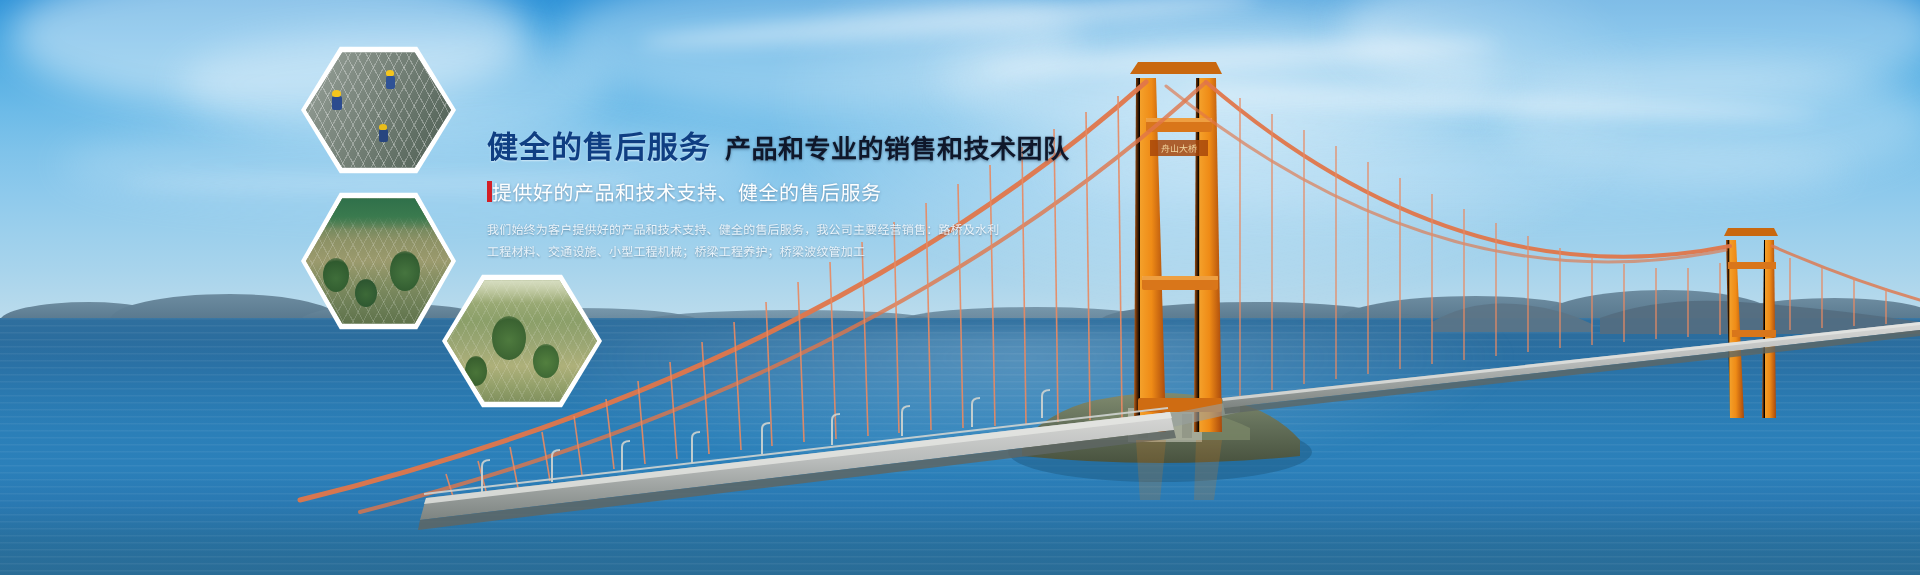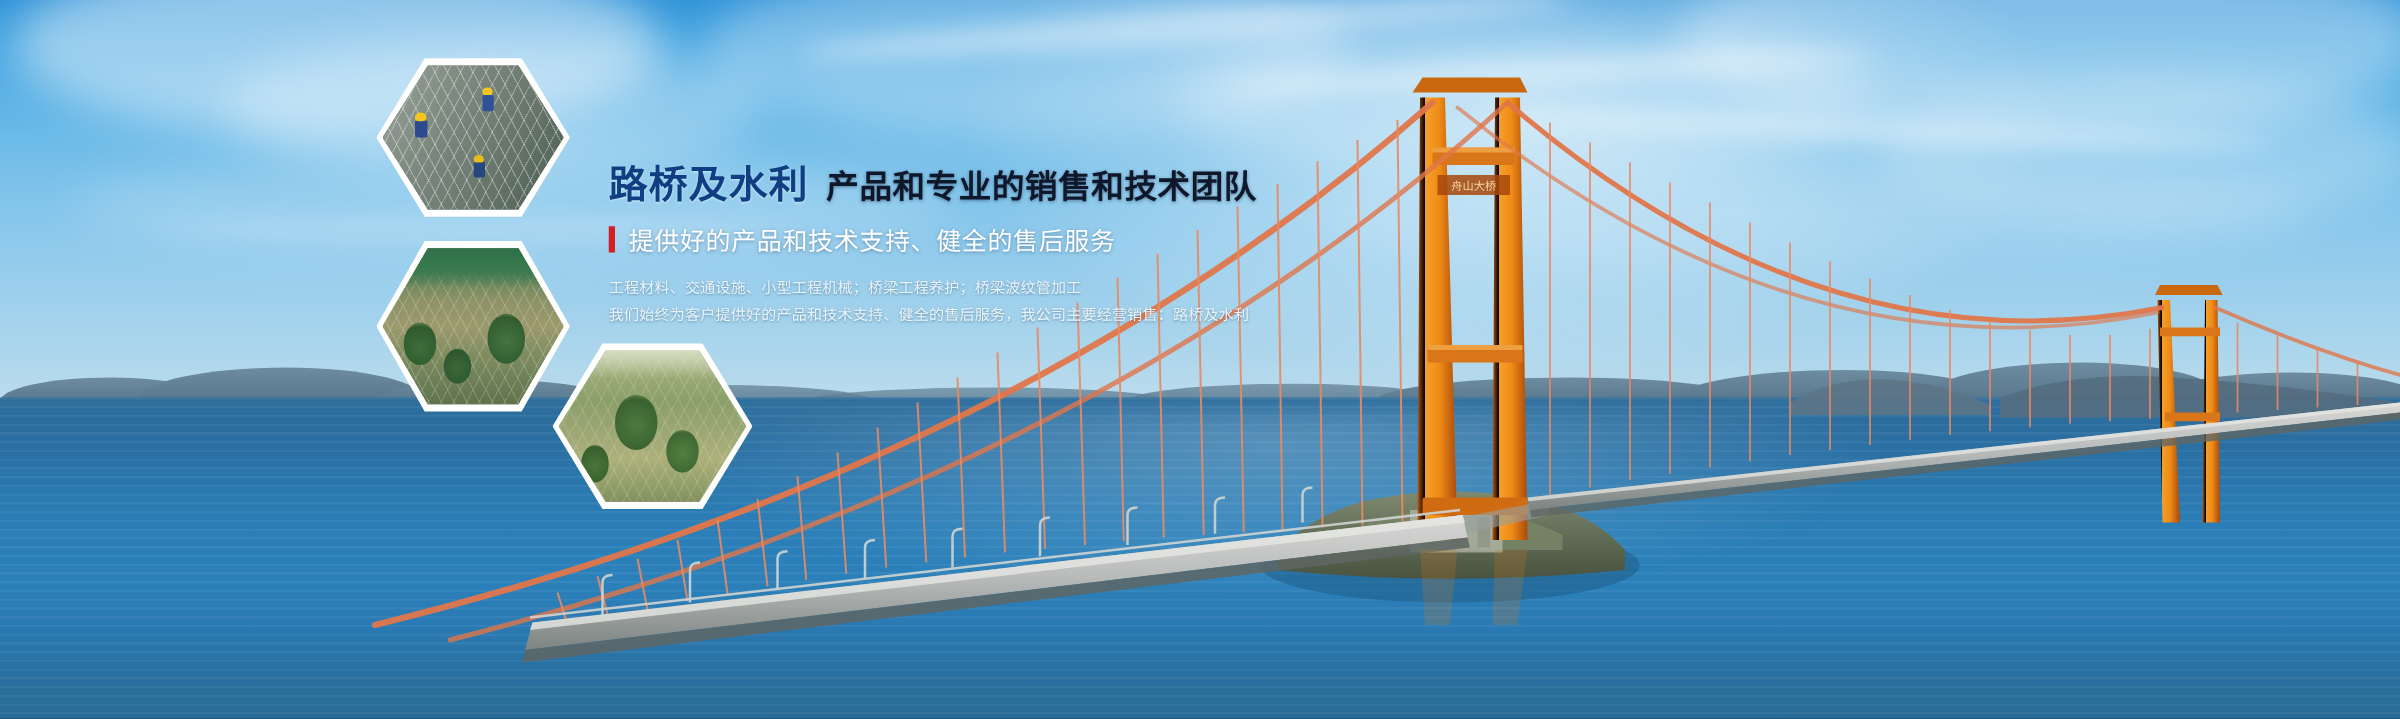--- a/index.html
+++ b/index.html
@@ -126,21 +126,21 @@
   .hl-a{
     font-size:31px;font-weight:bold;letter-spacing:1px;color:#0f3e82;
     text-shadow:0 1px 2px rgba(255,255,255,.55);
   }
   .hl-b{
     font-size:26px;font-weight:bold;letter-spacing:.5px;color:#0f172a;
     text-shadow:0 1px 3px rgba(30,60,90,.55);
   }
 
   .subline{
-    display:flex;align-items:center;gap:11px;
+    display:flex;align-items:center;
     margin:0 0 16px 0;white-space:nowrap;
   }
   .redbar{width:5px;height:21px;background:#d31f26;flex:0 0 auto;}
   .sub-text{
     font-size:20px;color:#ffffff;letter-spacing:.5px;
     text-shadow:0 1px 3px rgba(30,60,90,.45);
   }
 
   .body-text{margin:0;}
   .body-text p{
@@ -376,29 +376,29 @@
         <div style="position:absolute;left:30%;top:30%;width:34px;height:44px;background:radial-gradient(circle at 50% 55%,#4e7a3e 0%,#3a6231 70%,rgba(58,98,49,0) 100%);border-radius:50%;"></div>
         <div style="position:absolute;left:57%;top:52%;width:26px;height:34px;background:radial-gradient(circle at 50% 55%,#53803f 0%,#3d6733 72%,rgba(61,103,51,0) 100%);border-radius:50%;"></div>
         <div style="position:absolute;left:12%;top:62%;width:22px;height:30px;background:radial-gradient(circle at 50% 55%,#4a7539 0%,#385f2e 74%,rgba(56,95,46,0) 100%);border-radius:50%;"></div>
       </div>
     </div>
   </div>
 
   <div class="textblock">
 
     <div class="headline">
-      <span class="hl-a">路桥及水利</span>
+      <span class="hl-a">健全的售后服务</span>
       <span class="hl-b">产品和专业的销售和技术团队</span>
     </div>
 
     <div class="subline">
       <span class="redbar"></span>
       <span class="sub-text">提供好的产品和技术支持、健全的售后服务</span>
     </div>
 
     <div class="body-text">
+      <p>我们始终为客户提供好的产品和技术支持、健全的售后服务，我公司主要经营销售：路桥及水利</p>
       <p>工程材料、交通设施、小型工程机械；桥梁工程养护；桥梁波纹管加工</p>
-      <p>我们始终为客户提供好的产品和技术支持、健全的售后服务，我公司主要经营销售：路桥及水利</p>
     </div>
 
   </div>
 
 </div>
 
 </body></html>

